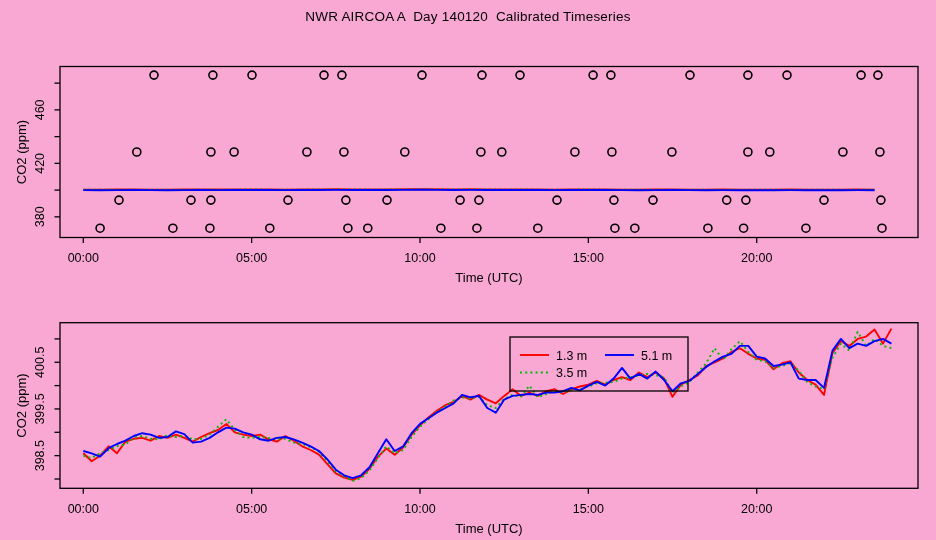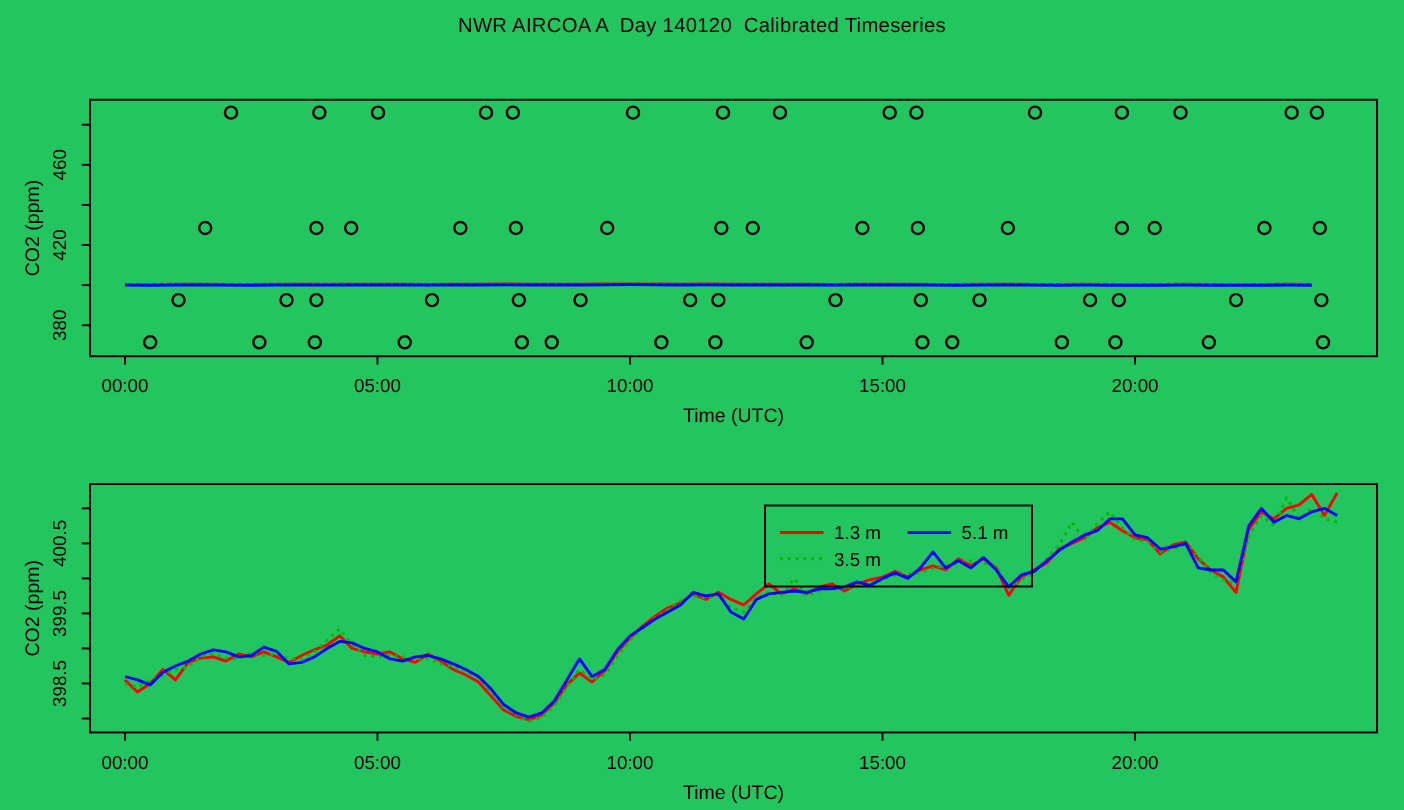--- a/index.html
+++ b/index.html
@@ -1,19 +1,19 @@
 <!DOCTYPE html>
 <html><head>
 <meta charset="utf-8">
 <style>
   html,body{margin:0;padding:0;background:#ffffff;}
   .canvas{
     position:relative;
     width:936px;height:540px;
-    background:#22c55e;
+    background:#f9a8d4;
     font-family:"Liberation Sans", sans-serif;
     overflow:hidden;
   }
   .plot-title{
     position:absolute;
     top:9px;left:0;width:936px;
     text-align:center;
     font-size:13.5px;
     color:#000;
     white-space:pre;

